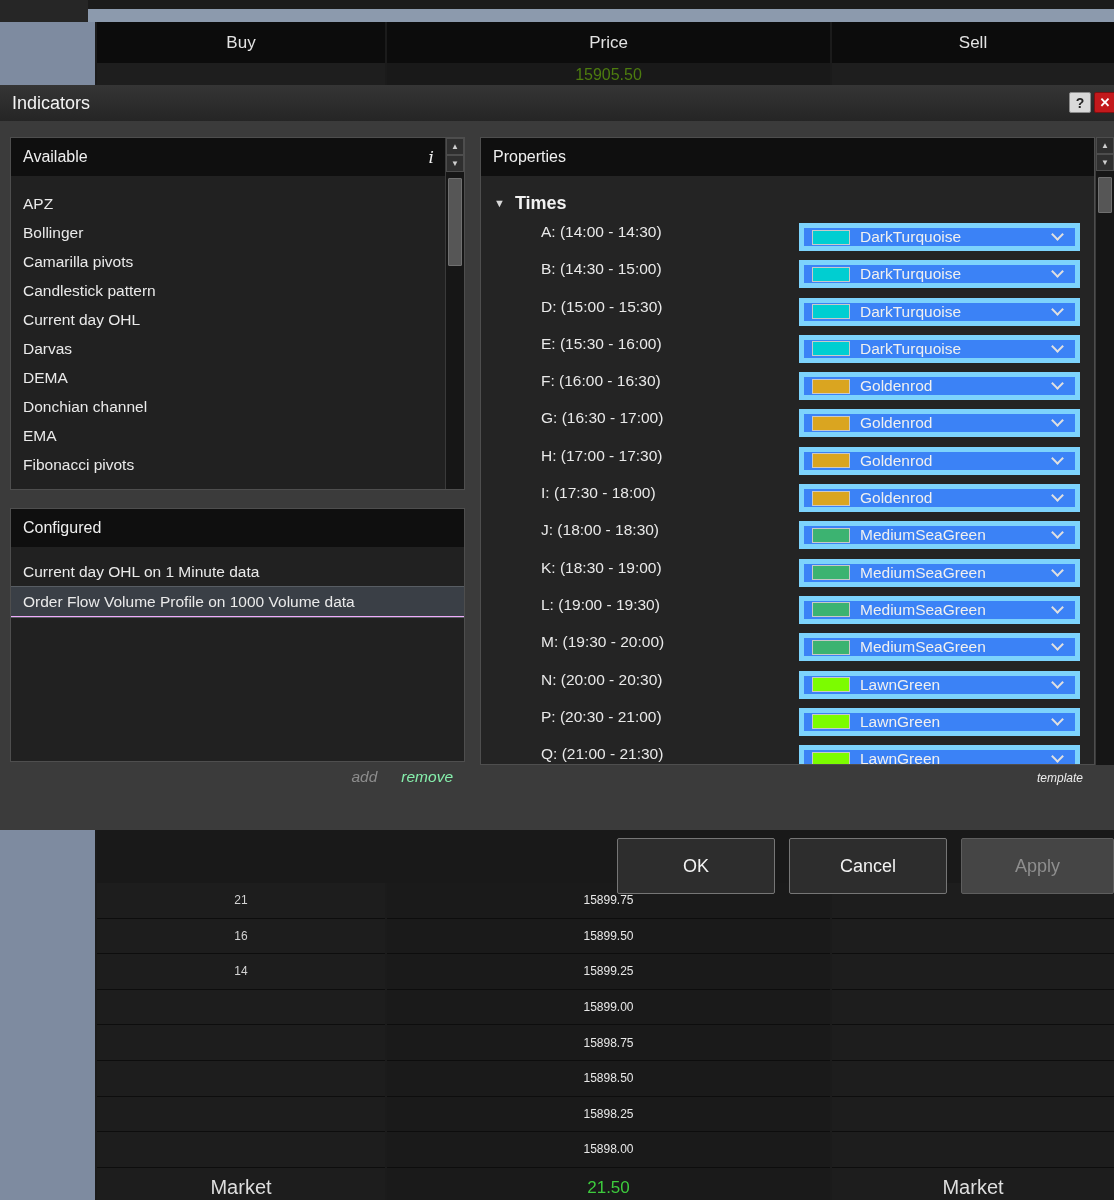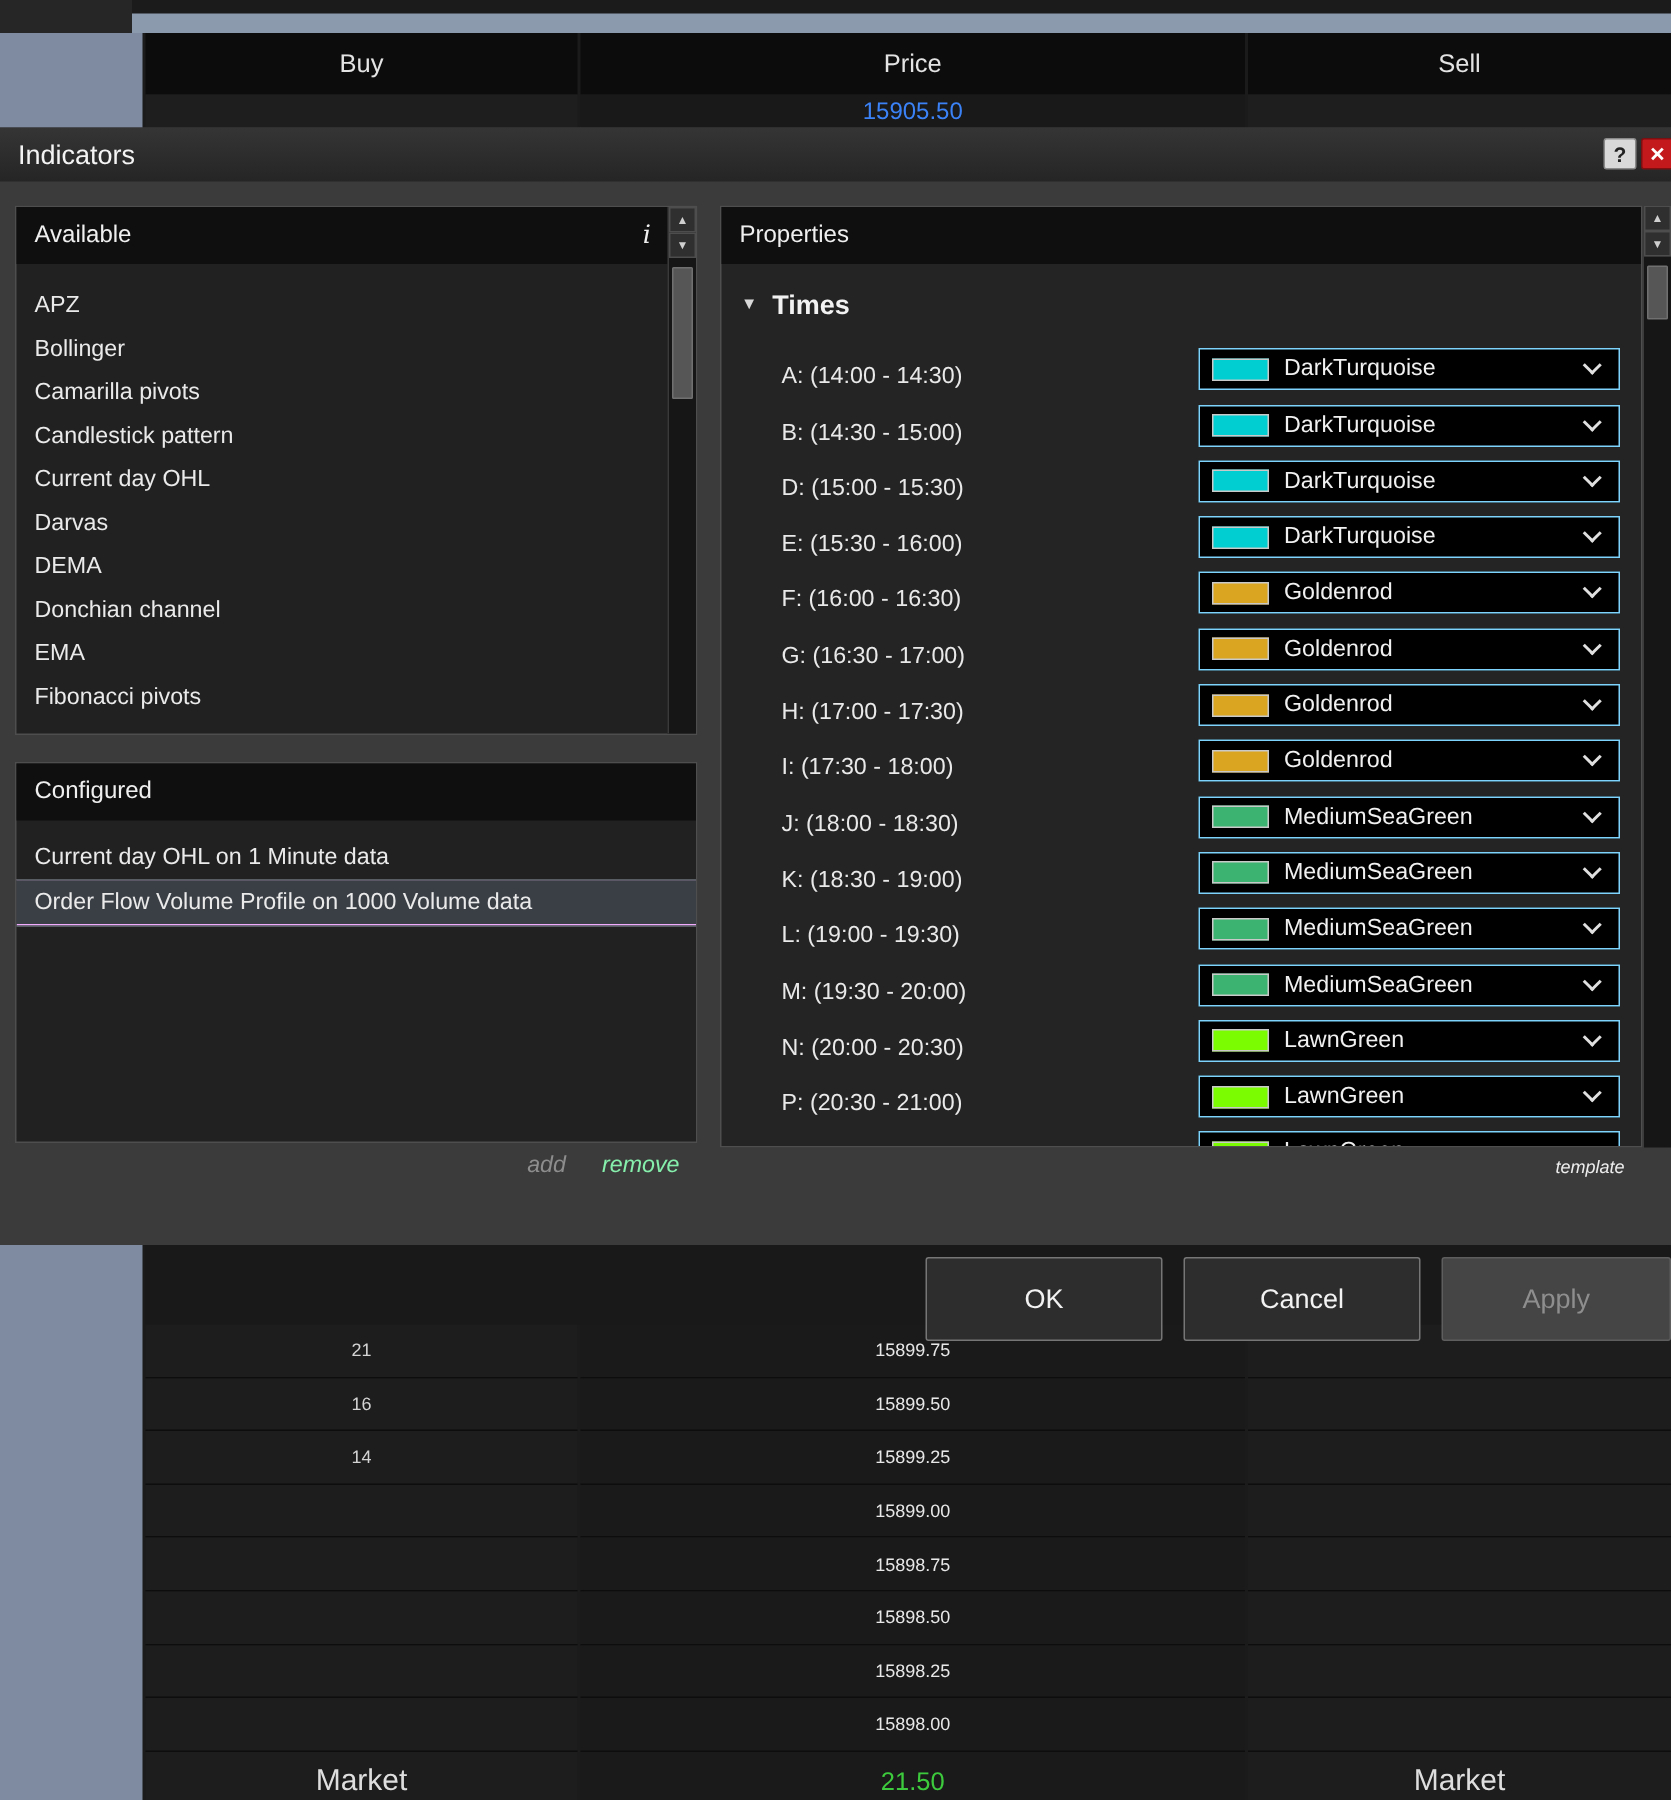--- a/index.html
+++ b/index.html
@@ -13,21 +13,21 @@
   .left-col { left:0; top:22px; width:95px; height:1178px; background:#7e8ba0; }
   .lad-gap  { left:97px; top:830px; width:1017px; height:53px; background:#191919; }
 
   .hcell { top:22px; height:41px; background:#0c0c0c; display:flex; align-items:center; justify-content:center; font-size:17px; color:#e3e3e3; }
   .c-buy  { left:97px;  width:288px; }
   .c-price{ left:387px; width:443px; }
   .c-sell { left:832px; width:282px; }
 
   .trow { top:63px; height:22px; background:#1e1e1e; }
   .trow.p { background:#191919; display:flex; justify-content:center; }
-  .trow.p span { font-size:16px; color:#3b82f6; margin-top:3px; }
+  .trow.p span { font-size:16px; color:#4d7c0f; margin-top:3px; }
 
   .lad-grid { left:97px; top:883px; width:1017px; display:grid; grid-template-columns:288px 443px 282px; grid-auto-rows:35.6px; column-gap:2px; }
   .lc { background:#1d1d1d; border-bottom:1px solid #0d0d0d; display:flex; align-items:center; justify-content:center; font-size:12px; color:#d3d3d3; }
   .lc.price { color:#e8e8e8; background:#1a1a1a; }
 
   .fcell { top:1168px; height:32px; background:#1d1d1d; display:flex; justify-content:center; align-items:flex-start; font-size:20px; color:#dedede; padding-top:8px; }
   .fcell.fprice { font-size:17px; padding-top:10px; background:#1a1a1a; }
 
   
   .dialog { left:0; top:85px; width:1114px; height:745px; background:#3b3b3b; z-index:10; }
@@ -59,23 +59,23 @@
 
   .acts { position:absolute; left:10px; top:683px; width:455px; display:flex; justify-content:flex-end; gap:24px; padding-right:12px; font-size:15.5px; font-style:italic; }
   .act-add { color:#8d8d8d; } .act-remove { color:#86efac; }
   .tpl { position:absolute; right:31px; top:686px; font-style:italic; font-size:12px; color:#ededed; }
 
   .pbody { position:absolute; left:0; top:38px; right:0; bottom:0; overflow:hidden; }
   .times-head { margin-top:14px; height:26px; display:flex; align-items:center; padding-left:13px; gap:10px; }
   .tri { font-size:11px; color:#d8d8d8; }
   .times-label { font-size:18px; font-weight:bold; color:#f2f2f2; }
   .rows { margin-top:7px; }
-  .trowx { height:37.3px; display:flex; align-items:flex-end; padding-left:40px; padding-right:14px; }
+  .trowx { height:37.3px; display:flex; align-items:flex-start; padding-left:60px; padding-right:14px; }
   .tlabel { font-size:15.5px; color:#e9e9e9; }
-  .dd { margin-left:auto; width:281px; height:28px; background:#000000; border:1px solid #7dd3fc; display:flex; align-items:center; }
+  .dd { margin-left:auto; width:281px; height:28px; background:#3b82f6; border:5px solid #7dd3fc; display:flex; align-items:center; }
   .swatch { width:38px; height:15px; margin-left:8px; border:1px solid #c9c9c9; flex:none; }
   .ddname { margin-left:10px; font-size:15.5px; color:#f0f0f0; }
   .chev { margin-left:auto; margin-right:13px; width:9px; height:9px; border-right:2px solid #e0e0e0; border-bottom:2px solid #e0e0e0; transform:rotate(45deg); margin-top:-5px; flex:none; }
 
   .btn { position:absolute; top:838px; height:56px; background:#2d2d2d; border:1px solid #767676; border-radius:2px; color:#f2f2f2; font-size:18px; display:flex; align-items:center; justify-content:center; z-index:11; }
   .btn-ok { left:617px; width:158px; }
   .btn-cancel { left:789px; width:158px; }
   .btn-apply { left:961px; width:153px; background:#454545; color:#8e8e8e; border-color:#5e5e5e; }
 </style>
 </head>

